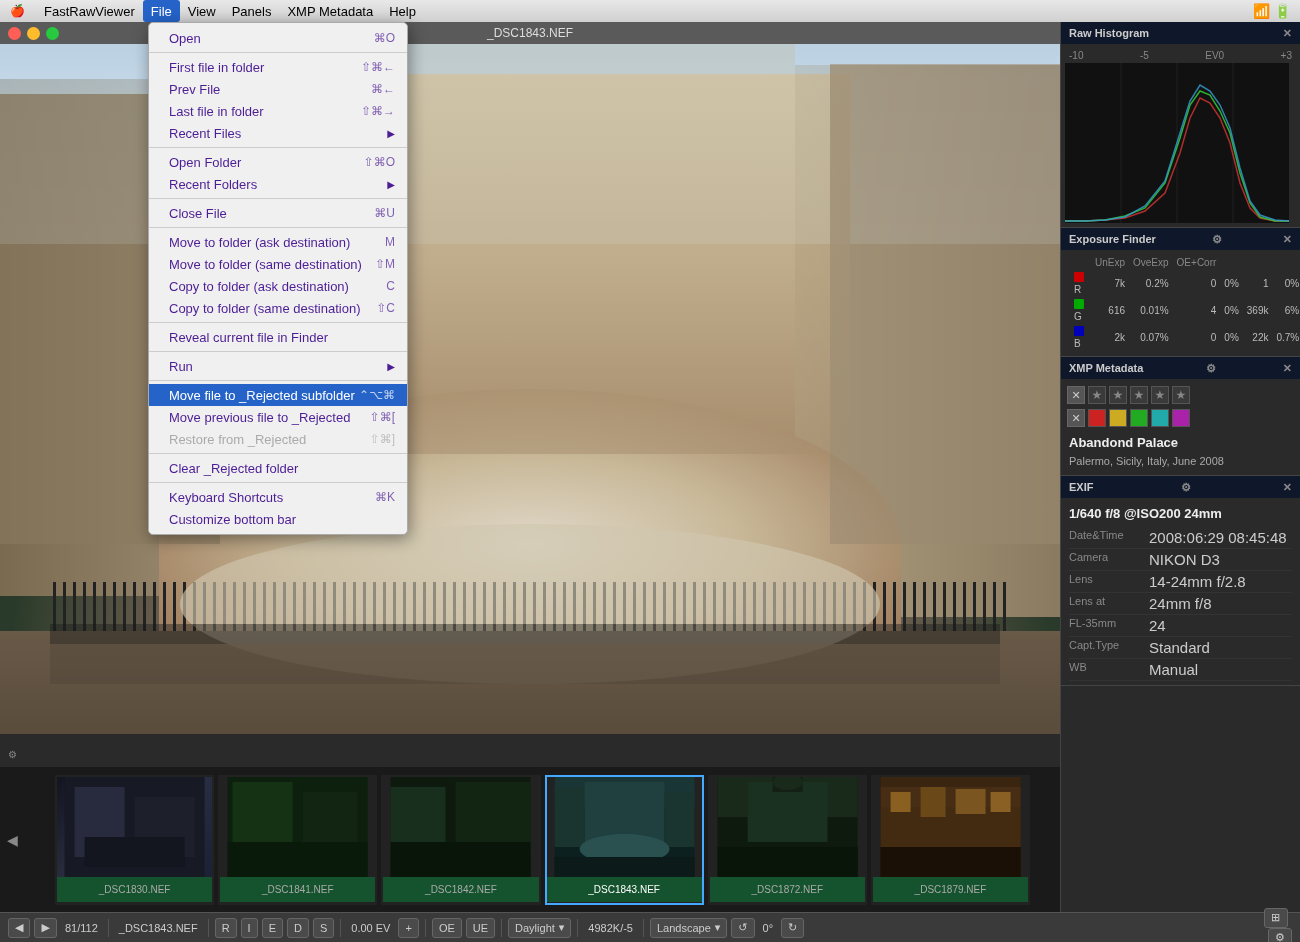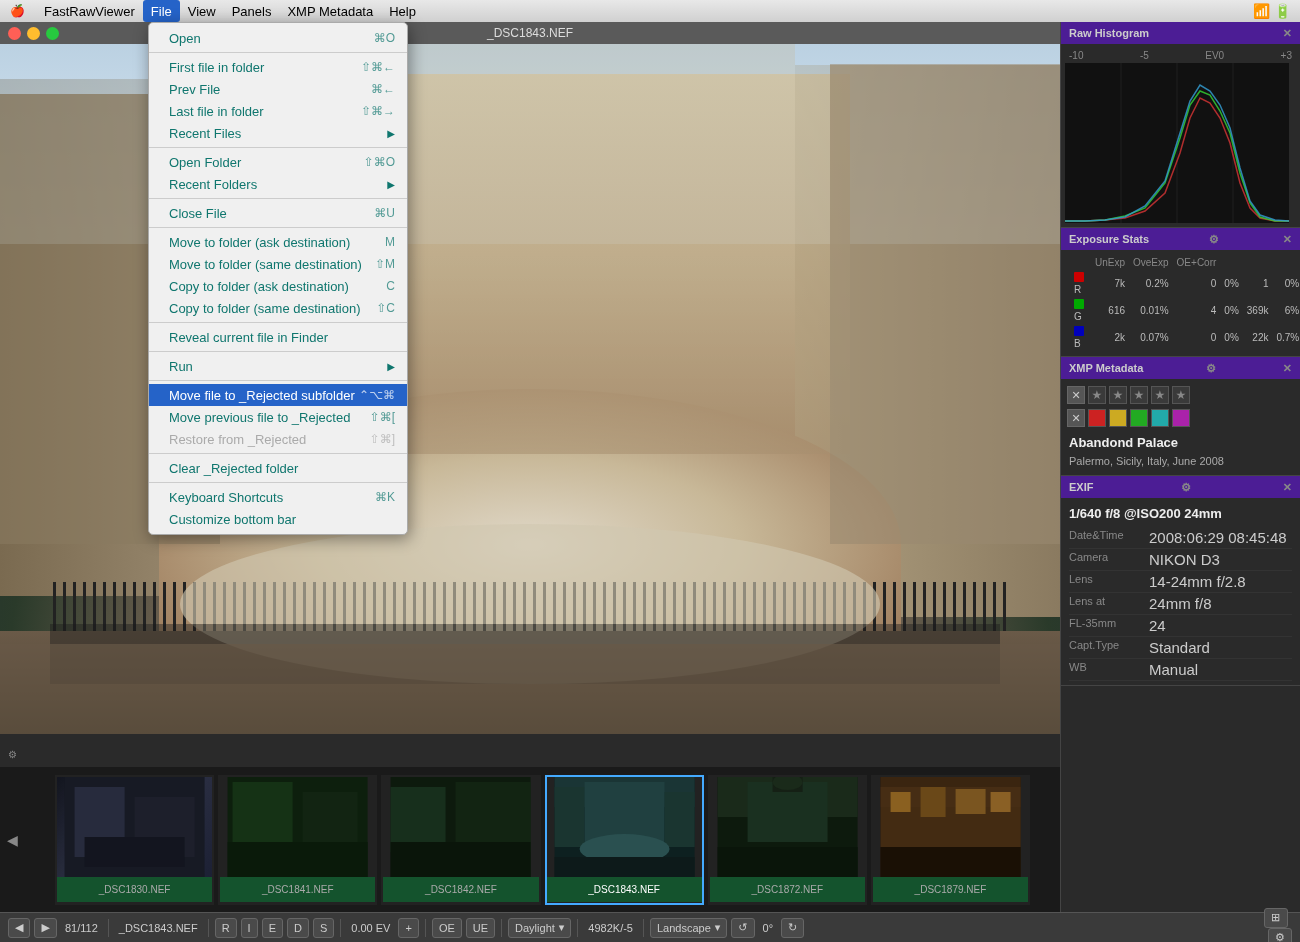--- a/index.html
+++ b/index.html
@@ -7,21 +7,21 @@
 
     
     #menubar { width: 100%; height: 22px; background: linear-gradient(to bottom, #e8e8e8, #d0d0d0); display: flex; align-items: center; padding: 0 8px; gap: 0; position: relative; z-index: 1000; }
     .menubar-apple { width: 20px; height: 22px; display: flex; align-items: center; justify-content: center; margin-right: 8px; }
     .menubar-item { height: 22px; padding: 0 8px; display: flex; align-items: center; font-size: 13px; color: #000; cursor: pointer; white-space: nowrap; }
     .menubar-item.active { background: #2563c8; color: #fff; border-radius: 3px; }
     .menubar-right { margin-left: auto; display: flex; align-items: center; gap: 4px; }
 
     
     #file-menu { position: absolute; top: 22px; left: 148px; width: 260px; background: #f0f0f0; border: 1px solid #aaa; border-radius: 5px; box-shadow: 2px 4px 16px rgba(0,0,0,0.4); z-index: 2000; padding: 4px 0; }
-    .menu-item { height: 22px; display: flex; align-items: center; padding: 0 12px 0 20px; font-size: 13px; color: #0f766e; cursor: pointer; position: relative; }
+    .menu-item { height: 22px; display: flex; align-items: center; padding: 0 12px 0 20px; font-size: 13px; color: #4c1d95; cursor: pointer; position: relative; }
     .menu-item.active-item { background: #2563c8; color: #fff; }
     .menu-item.disabled { color: #aaa; cursor: default; }
     .menu-separator { height: 1px; background: #ccc; margin: 3px 0; }
     .menu-shortcut { margin-left: auto; font-size: 12px; color: inherit; opacity: 0.7; white-space: nowrap; }
     .menu-arrow { margin-left: auto; font-size: 10px; }
 
     
     #titlebar { width: 1060px; height: 22px; background: #5a5a5a; display: flex; align-items: center; justify-content: center; position: absolute; top: 22px; left: 0; }
     #titlebar-text { font-size: 12px; color: #ddd; }
     .traffic-lights { position: absolute; left: 8px; display: flex; gap: 6px; align-items: center; }
@@ -43,21 +43,21 @@
     .img-center-building { position: absolute; top: 0%; left: 20%; width: 55%; height: 65%; background: linear-gradient(to bottom, #d0c0a0, #c0b090, #a08060); }
     .img-fountain-base { position: absolute; bottom: 5%; left: 15%; width: 70%; height: 45%; background: radial-gradient(ellipse, #e0d8c8 0%, #c8b898 40%, #a08060 80%); border-radius: 50% 50% 0 0; }
     .img-ground { position: absolute; bottom: 0; left: 0; right: 0; height: 15%; background: linear-gradient(to top, #4a4030, #6a5a48); }
     .img-fence { position: absolute; bottom: 10%; left: 5%; right: 5%; height: 12%; background: repeating-linear-gradient(90deg, #222 0px, #222 3px, transparent 3px, transparent 10px); }
 
     
     #right-panel { position: absolute; top: 22px; right: 0; width: 240px; height: 910px; background: #2a2a2a; border-left: 1px solid #444; overflow-y: auto; }
 
     
     .panel-section { border-bottom: 1px solid #444; }
-    .panel-header { height: 22px; background: #4c1d95; display: flex; align-items: center; padding: 0 8px; font-size: 11px; color: #ccc; font-weight: bold; }
+    .panel-header { height: 22px; background: #0f172a; display: flex; align-items: center; padding: 0 8px; font-size: 11px; color: #ccc; font-weight: bold; }
     .panel-close { margin-left: auto; cursor: pointer; color: #888; }
     .panel-gear { margin-left: auto; cursor: pointer; color: #888; margin-right: 4px; }
 
     #histogram-panel { padding: 4px; text-align: center; }
     #histogram-canvas { width: 224px; height: 160px; background: #111; position: relative; overflow: hidden; }
     .hist-labels { display: flex; justify-content: space-between; padding: 2px 4px; font-size: 10px; color: #888; }
 
     
     #exp-stats { padding: 4px 8px; }
 
@@ -300,21 +300,21 @@
           <polyline points="0,158 20,158 40,157 60,153 80,145 100,120 115,75 125,42 135,28 145,32 155,48 165,70 175,110 185,140 195,154 210,158 224,158" fill="none" stroke="#33cc33" stroke-width="1.5" opacity="0.85"></polyline>
 
           <polyline points="0,158 20,158 40,157 60,154 80,143 100,118 115,70 125,38 135,22 145,28 155,42 165,65 175,105 185,138 195,152 210,157 224,158" fill="none" stroke="#3399cc" stroke-width="1.5" opacity="0.85"></polyline>
         </svg>
       </div>
     </div>
   </div>
 
   <div class="panel-section">
     <div class="panel-header">
-      <span>Exposure Stats</span>
+      <span>Exposure Finder</span>
       <span class="panel-gear">⚙</span>
       <span class="panel-close">✕</span>
     </div>
     <div id="exp-stats">
       <table class="exp-table">
         <thead>
           <tr>
             <th></th>
             <th>UnExp</th>
             <th>OveExp</th>

